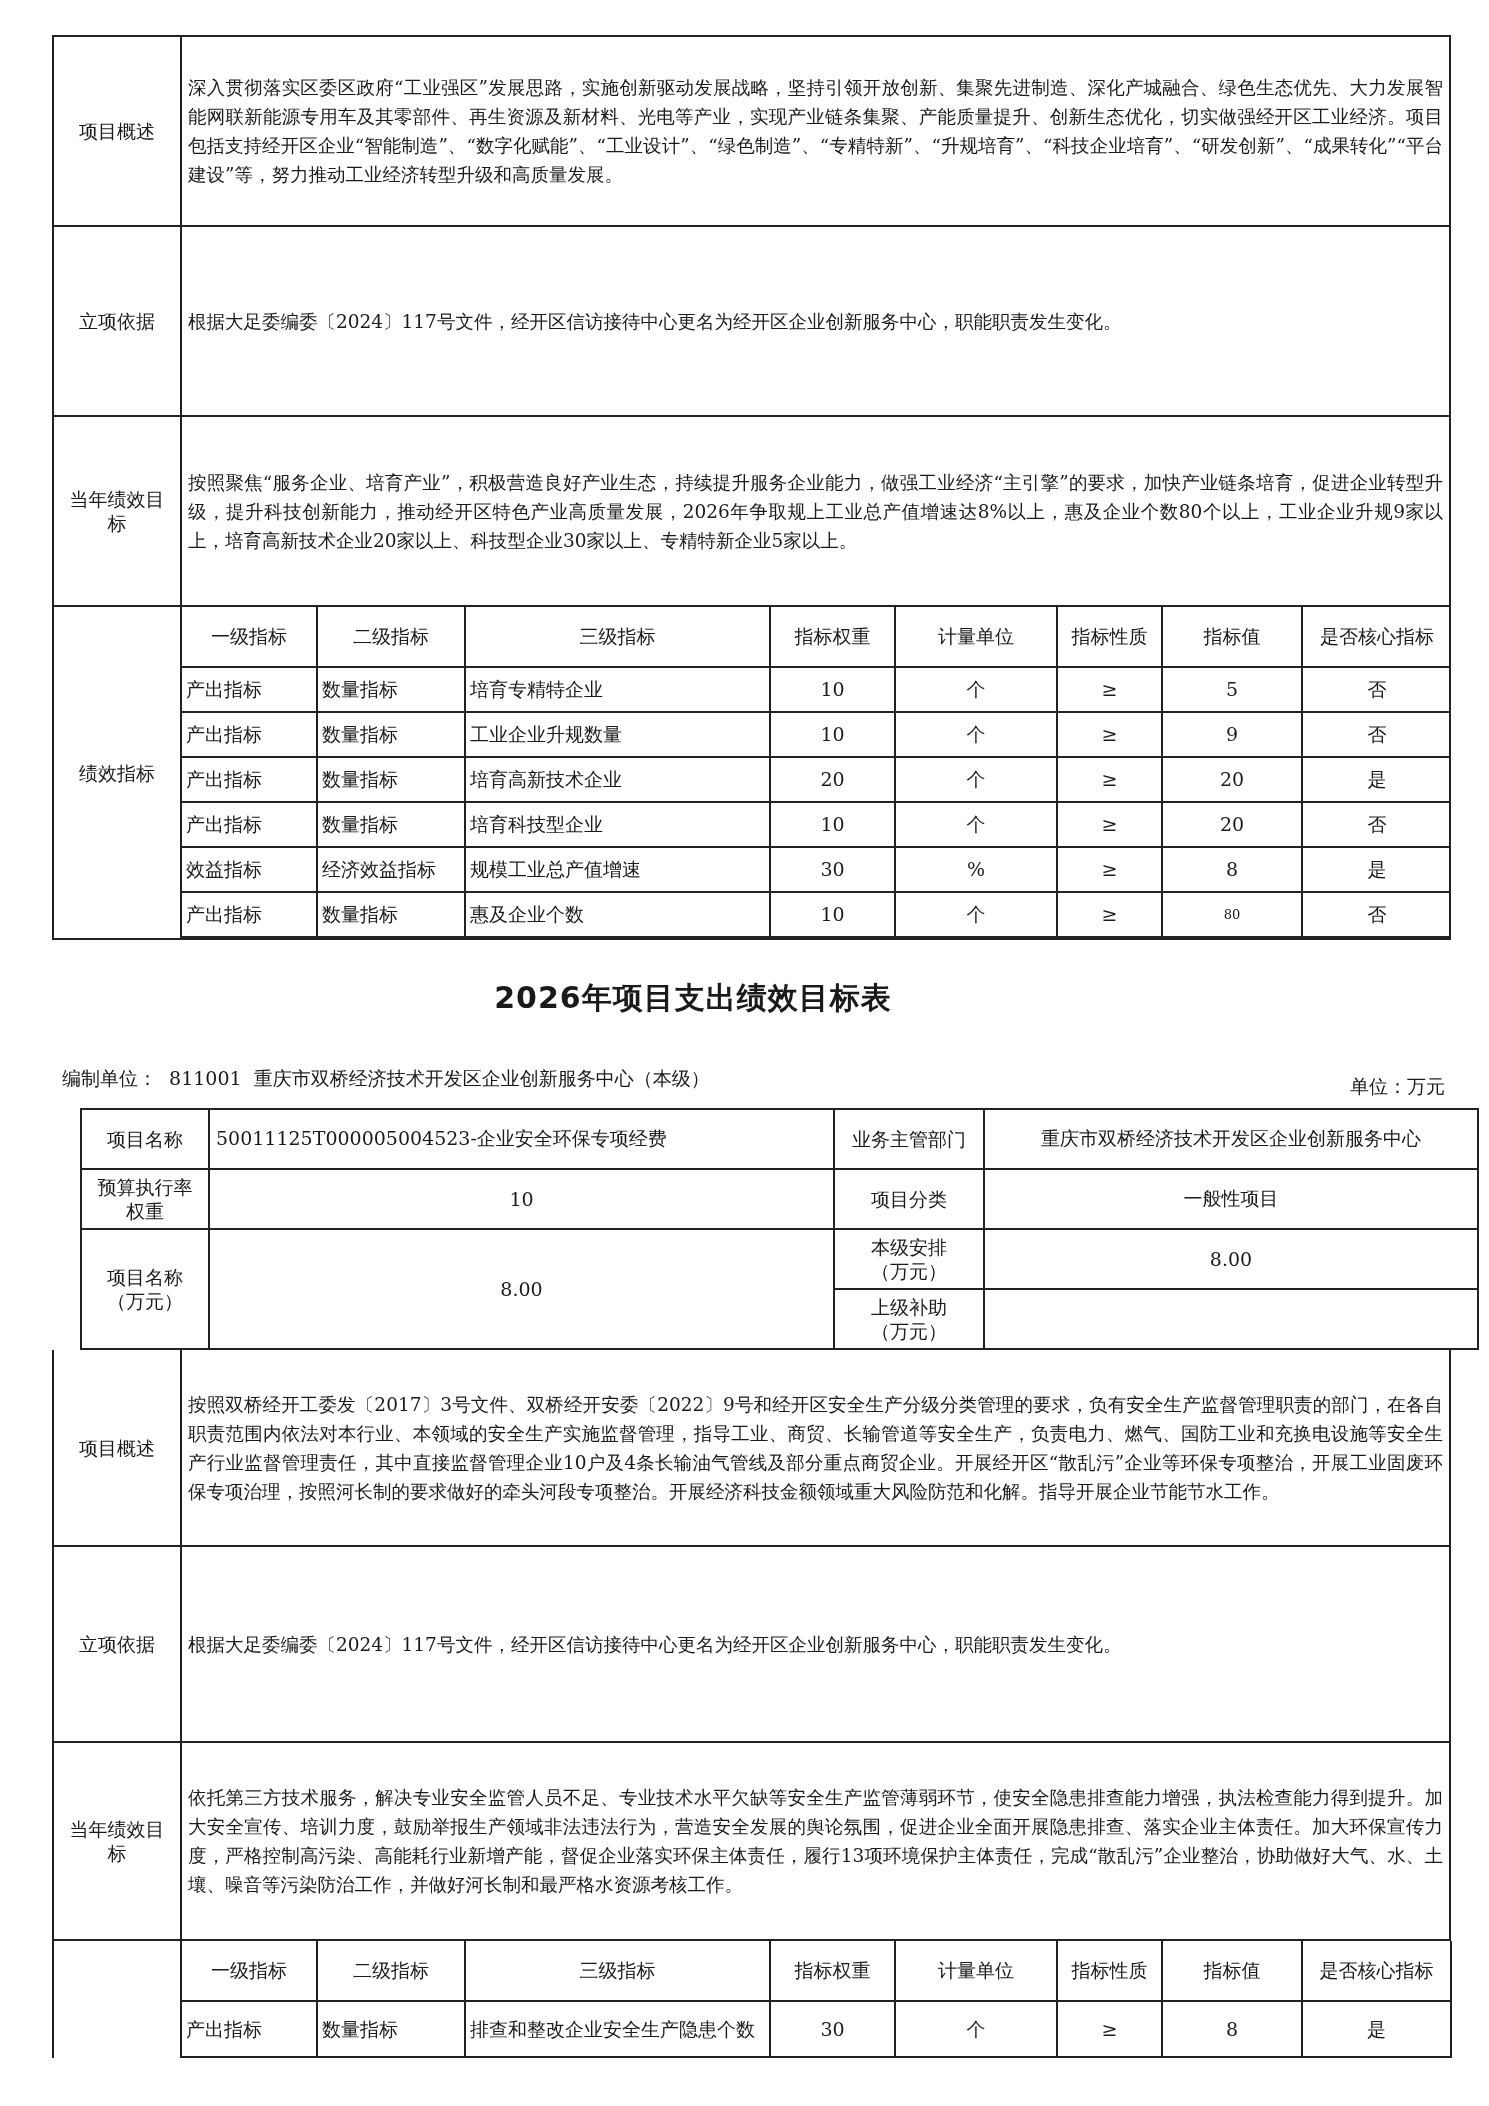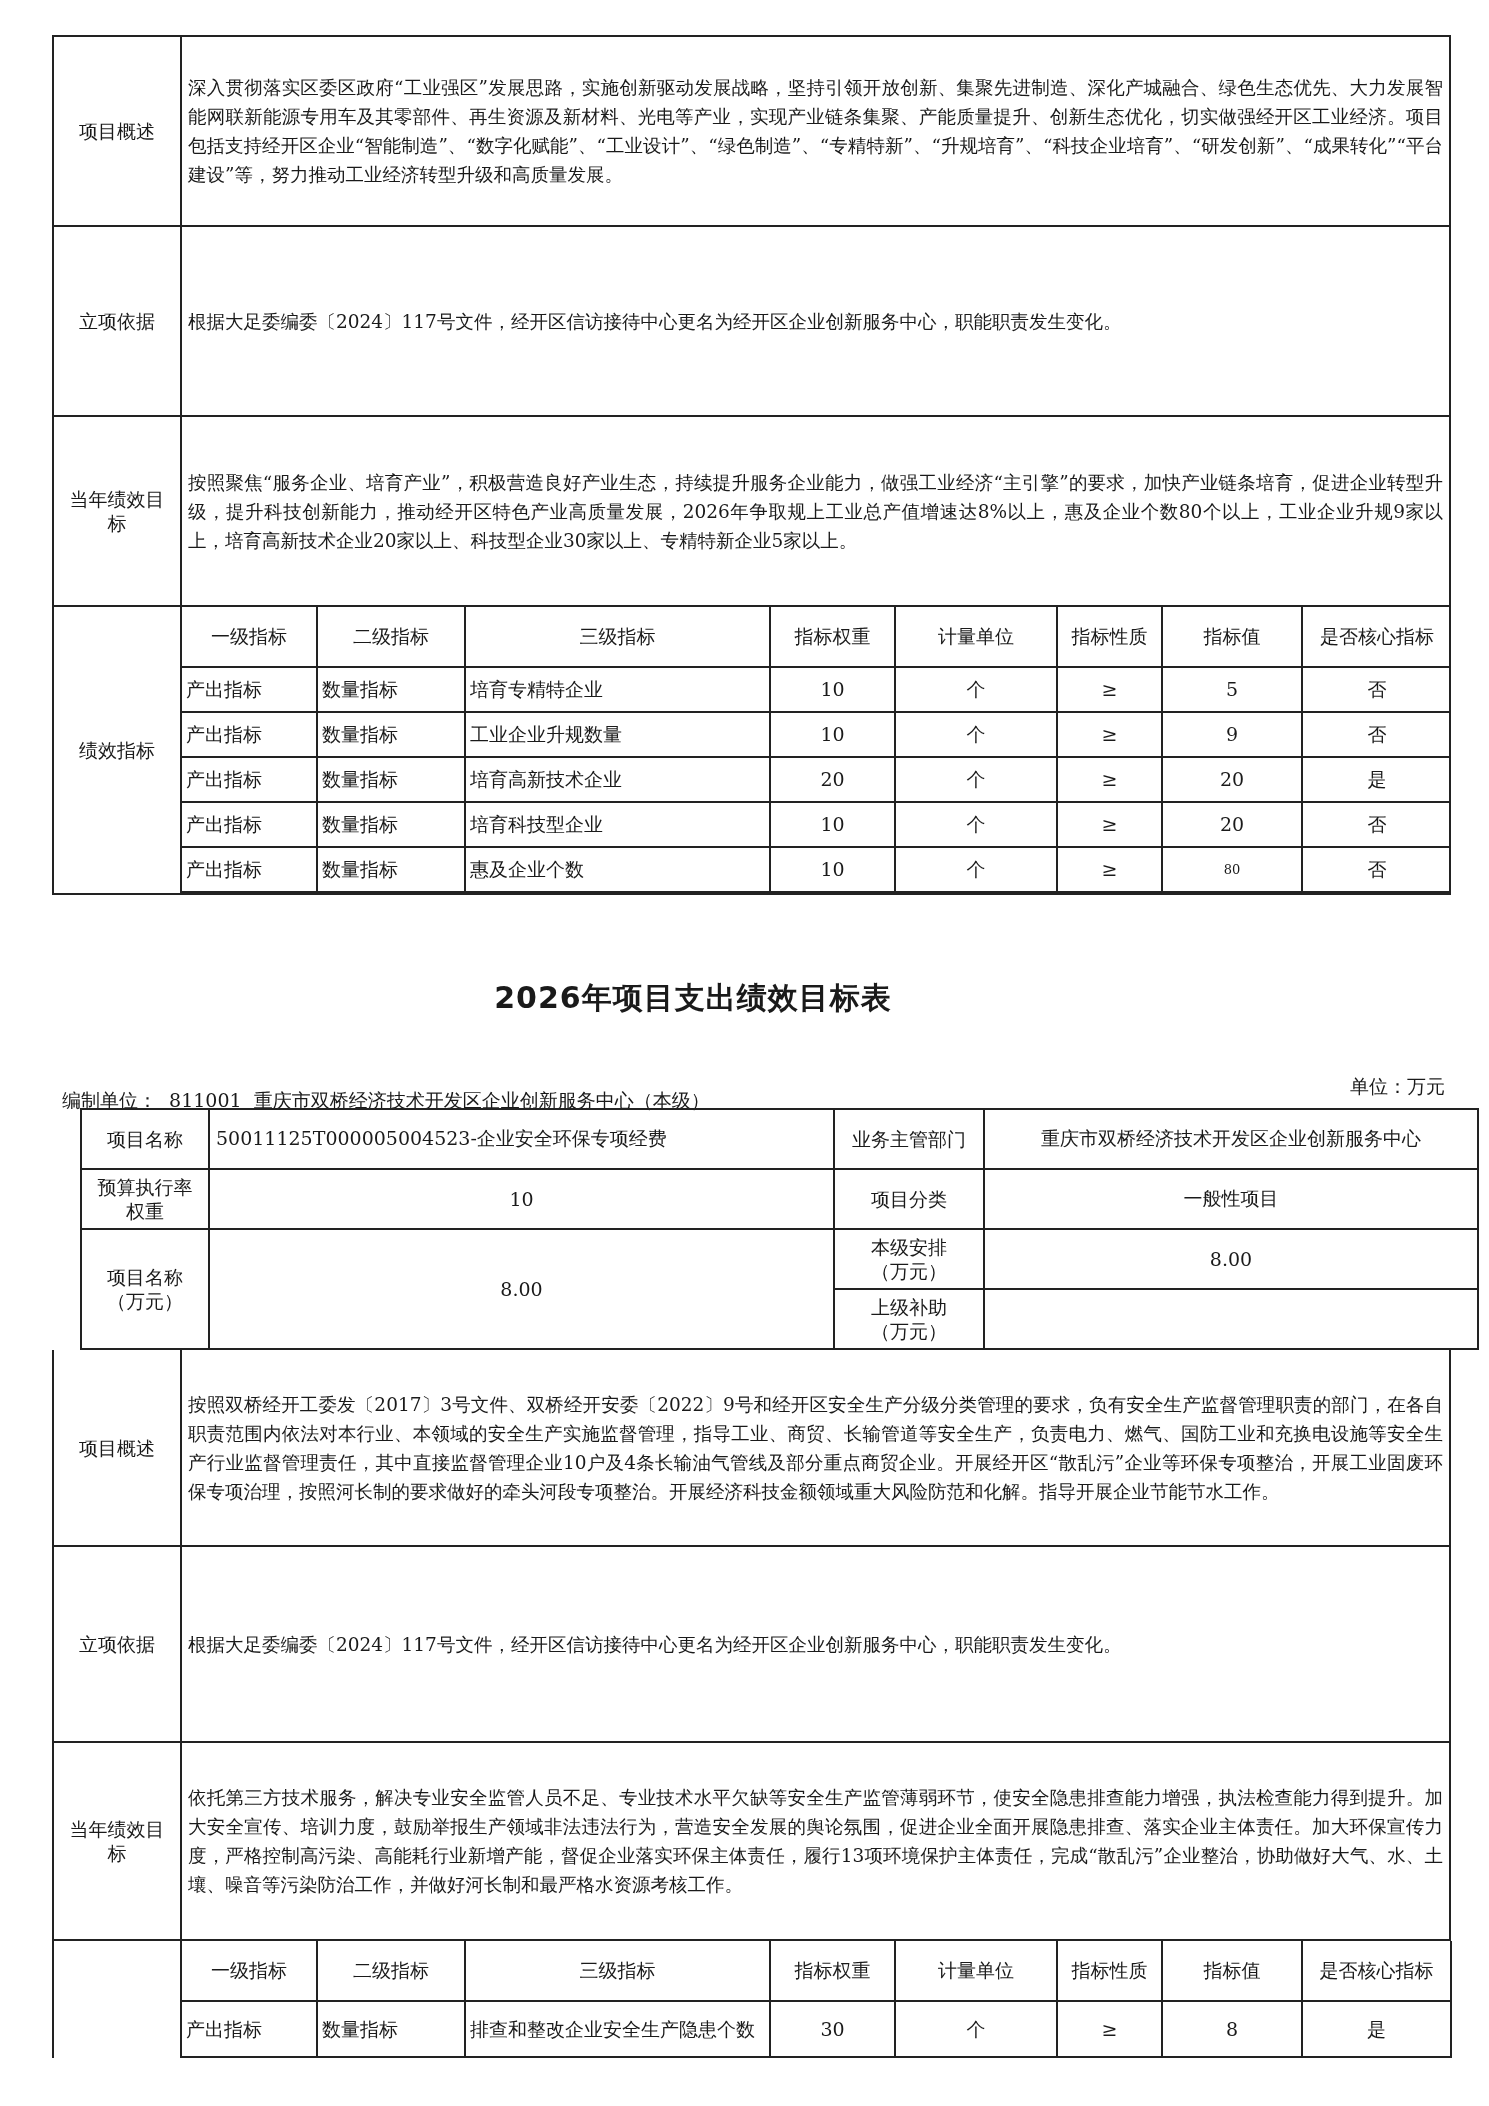--- a/index.html
+++ b/index.html
@@ -99,38 +99,48 @@
                 <td style="font-size: 19px; line-height: 23px; text-align: left; padding-left: 4px; border-left: none;">产出指标</td>
                 <td style="font-size: 19px; line-height: 23px; text-align: left; padding-left: 4px;">数量指标</td>
                 <td style="font-size: 19px; line-height: 23px; text-align: left; padding-left: 4px;">培育科技型企业</td>
                 <td style="font-size: 19px; line-height: 23px; text-align: center;">10</td>
                 <td style="font-size: 19px; line-height: 23px; text-align: center;">个</td>
                 <td style="font-size: 19px; line-height: 23px; text-align: center;">≥</td>
                 <td style="font-size: 19px; line-height: 23px; text-align: center;">20</td>
                 <td style="font-size: 19px; line-height: 23px; text-align: center; border-right: none;">否</td>
               </tr>
               <tr style="height: 45px;">
+                <td style="font-size: 19px; line-height: 23px; text-align: left; padding-left: 4px; border-left: none;">效益指标</td>
+                <td style="font-size: 19px; line-height: 23px; text-align: left; padding-left: 4px;">经济效益指标</td>
+                <td style="font-size: 19px; line-height: 23px; text-align: left; padding-left: 4px;">规模工业总产值增速</td>
+                <td style="font-size: 19px; line-height: 23px; text-align: center;">30</td>
+                <td style="font-size: 19px; line-height: 23px; text-align: center;">%</td>
+                <td style="font-size: 19px; line-height: 23px; text-align: center;">≥</td>
+                <td style="font-size: 19px; line-height: 23px; text-align: center;">8</td>
+                <td style="font-size: 19px; line-height: 23px; text-align: center; border-right: none;">是</td>
+              </tr>
+              <tr style="height: 45px;">
                 <td style="font-size: 19px; line-height: 23px; text-align: left; padding-left: 4px; border-left: none;">产出指标</td>
                 <td style="font-size: 19px; line-height: 23px; text-align: left; padding-left: 4px;">数量指标</td>
                 <td style="font-size: 19px; line-height: 23px; text-align: left; padding-left: 4px;">惠及企业个数</td>
                 <td style="font-size: 19px; line-height: 23px; text-align: center;">10</td>
                 <td style="font-size: 19px; line-height: 23px; text-align: center;">个</td>
                 <td style="font-size: 19px; line-height: 23px; text-align: center;">≥</td>
                 <td style="font-size: 13px; line-height: 23px; text-align: center;">80</td>
                 <td style="font-size: 19px; line-height: 23px; text-align: center; border-right: none;">否</td>
               </tr>
             </tbody>
       </table>
     </td>
   </tr>
 </tbody>
   </table>
 
 <div class="abs title" style="left:0; top:978px; width:1386px; text-align:center;">2026年项目支出绩效目标表</div>
-<div class="abs meta" style="left:62px; top:1088px; white-space:pre;">编制单位：  811001  重庆市双桥经济技术开发区企业创新服务中心（本级）</div>
+<div class="abs meta" style="left:62px; top:1066px; white-space:pre;">编制单位：  811001  重庆市双桥经济技术开发区企业创新服务中心（本级）</div>
 <div class="abs meta" style="right:44px; top:1074px;">单位：万元</div>
 
 <table class="abs" style="left:52px; top:1108px; width:1397px;margin-left:28px;">
   <colgroup>
       <col style="width:128px">
       <col style="width:625px">
       <col style="width:150px">
       <col style="width:494px">
     </colgroup>
   <tbody>

